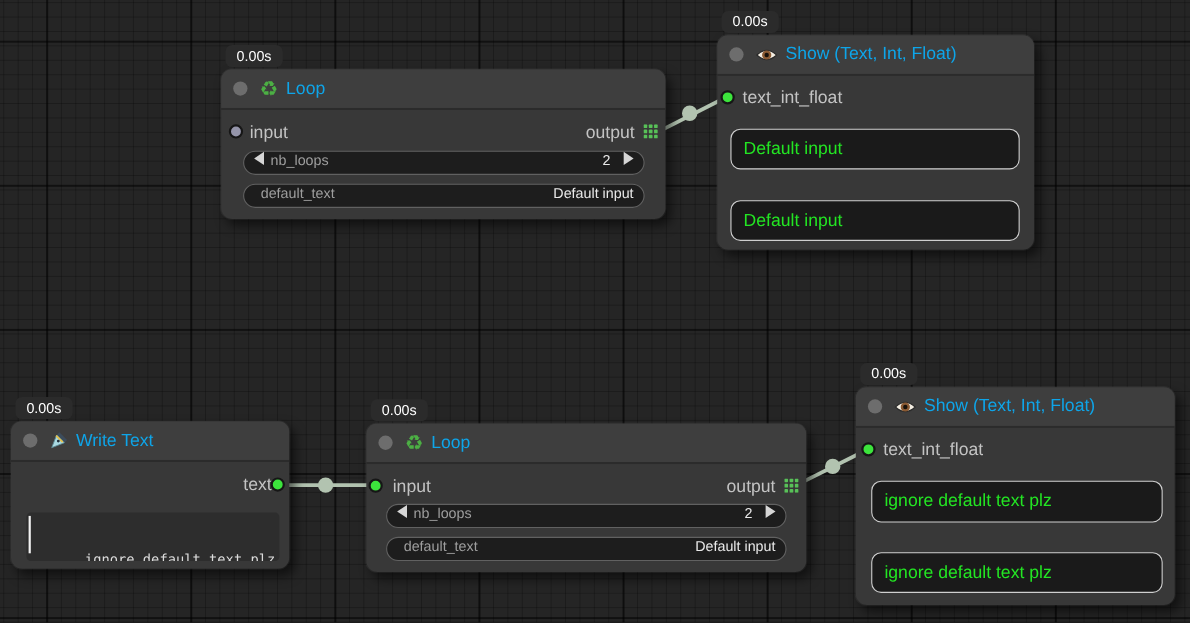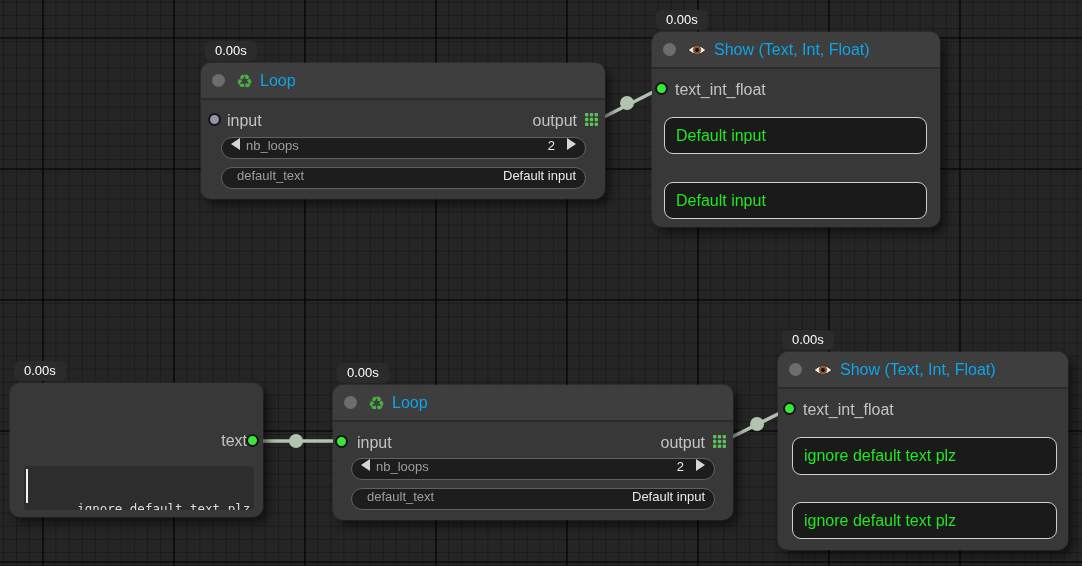--- a/index.html
+++ b/index.html
@@ -135,20 +135,32 @@
     <div class="display-box" style="left:12px;top:85px;width:263px;height:37px;">
       <span>Default input</span>
     </div>
     <div class="display-box" style="left:12px;top:150px;width:263px;height:37px;">
       <span>Default input</span>
     </div>
   </div>
 
   <div class="node" style="left:10px;top:383px;width:253px;height:134px;">
     <div class="badge">0.00s</div>
+    <div class="titlebar">
+      <span class="collapse-dot"></span>
+      <span class="node-icon">
+        <svg width="17" height="17" viewBox="0 0 17 17">
+          <polygon points="9,1 16,8 13,11 6,4" fill="#3c4c5c"></polygon>
+          <polygon points="2,15 6.5,3.5 13.5,10.5" fill="#a9d9e2" stroke="#5b8a94" stroke-width="0.8"></polygon>
+          <line x1="6" y1="4" x2="12" y2="10" stroke="#e5c04a" stroke-width="1.6"></line>
+          <circle cx="8" cy="9" r="1.3" fill="#22313c"></circle>
+        </svg>
+      </span>
+      <span class="title-text">Write Text</span>
+    </div>
     <span class="slot-label" style="right:16px;">text</span>
     <span class="port green" style="left:236px;top:51px;"></span>
     <div class="textarea" style="left:14px;top:83px;width:230px;height:44px;">
       <span class="caret"></span>
       <span>ignore default text plz</span>
     </div>
   </div>
 
   <div class="node" style="left:333px;top:385px;width:400px;height:135px;">
     <div class="badge">0.00s</div>

